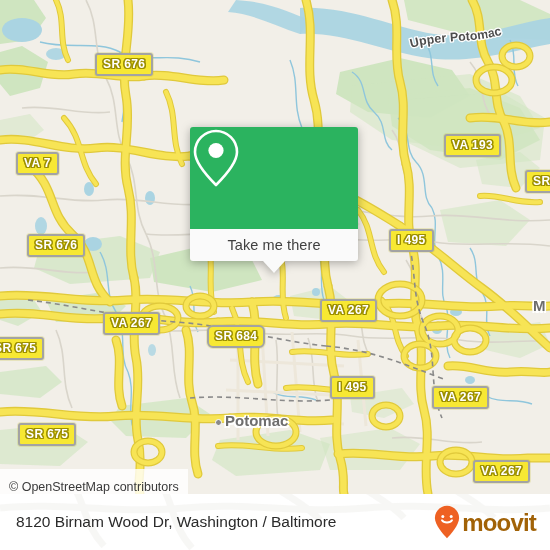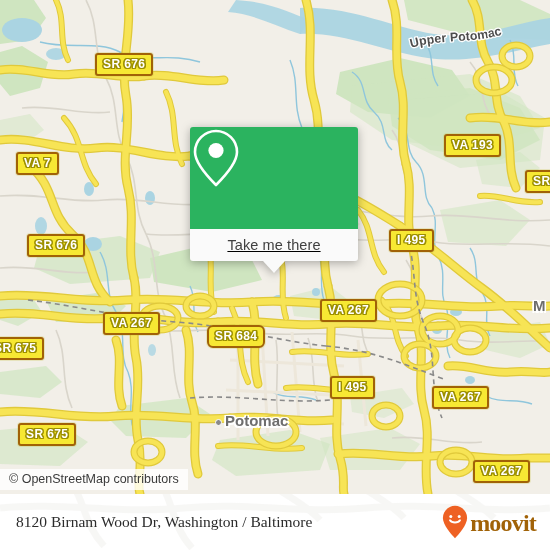--- a/index.html
+++ b/index.html
@@ -7,21 +7,21 @@
   #app{position:relative;width:550px;height:550px;overflow:hidden;background:#F3F0E9;}
 
   
   #map{position:absolute;left:0;top:0;width:550px;height:494px;overflow:hidden;background:#F2EFE8;}
   #map svg{position:absolute;left:0;top:0;}
 
   
   .shield{
     position:absolute;
     background:#F7E833;
-    border:2px solid #a16207;
+    border:2px solid #a3a3a3;
     border-radius:3px;
     color:#FFFFFF;
     font-weight:bold;
     font-size:12px;
     line-height:1;
     padding:3px 6px 4px 6px;
     white-space:nowrap;
     letter-spacing:.4px;
     text-shadow:
       -1.3px -1.3px 0 #9C8F00, 1.3px -1.3px 0 #9C8F00,
@@ -46,50 +46,50 @@
   #popup{
     position:absolute;left:190px;top:127px;width:168px;
     filter:drop-shadow(0 2px 5px rgba(0,0,0,.30));
   }
   #popup .card-head{
     height:102px;background:#2BB35F;border-radius:3px 3px 0 0;
     display:flex;align-items:center;justify-content:center;
   }
   #popup .card-foot{
     height:32px;background:#FAFAFA;border-radius:0 0 3px 3px;
-    display:flex;align-items:center;justify-content:center;text-decoration:underline;
+    display:flex;align-items:center;justify-content:center;
   }
   #popup .card-foot span{
     color:#404040;font-size:14.5px;letter-spacing:.1px;
   }
   #popup .tail{
     position:absolute;left:50%;transform:translateX(-50%);
     top:134px;width:0;height:0;
     border-left:11px solid transparent;border-right:11px solid transparent;
     border-top:12px solid #FAFAFA;
   }
 
   
   #attrib{
     position:absolute;left:0;top:469px;
     background:rgba(255,255,255,.80);
-    padding:3px 9px 4px 9px;
+    padding:11px 9px 4px 9px;
     color:#3A3A3A;font-size:12.5px;white-space:nowrap;
   }
 
   
   #bottombar{
     position:absolute;left:0;top:494px;width:550px;height:56px;
     background:#FFFFFF;overflow:hidden;
   }
   #bottombar .wm{position:absolute;left:0;top:-494px;opacity:.10;}
   #bottombar .inner{
     position:relative;height:100%;
     display:flex;align-items:center;justify-content:space-between;
-    padding:0 14px 0 16px;box-sizing:border-box;font-family:Liberation Serif, serif;
+    padding:0 14px 0 16px;box-sizing:border-box;
   }
   #addr{color:#2B2B2B;font-size:15.5px;white-space:nowrap;}
   #brand{display:flex;align-items:center;gap:2px;}
   #brand .wordmark{
     color:#a16207;font-size:24px;font-weight:bold;letter-spacing:-.8px;
     line-height:1;position:relative;top:1px;
   }
 </style>
 </head>
 <body>

